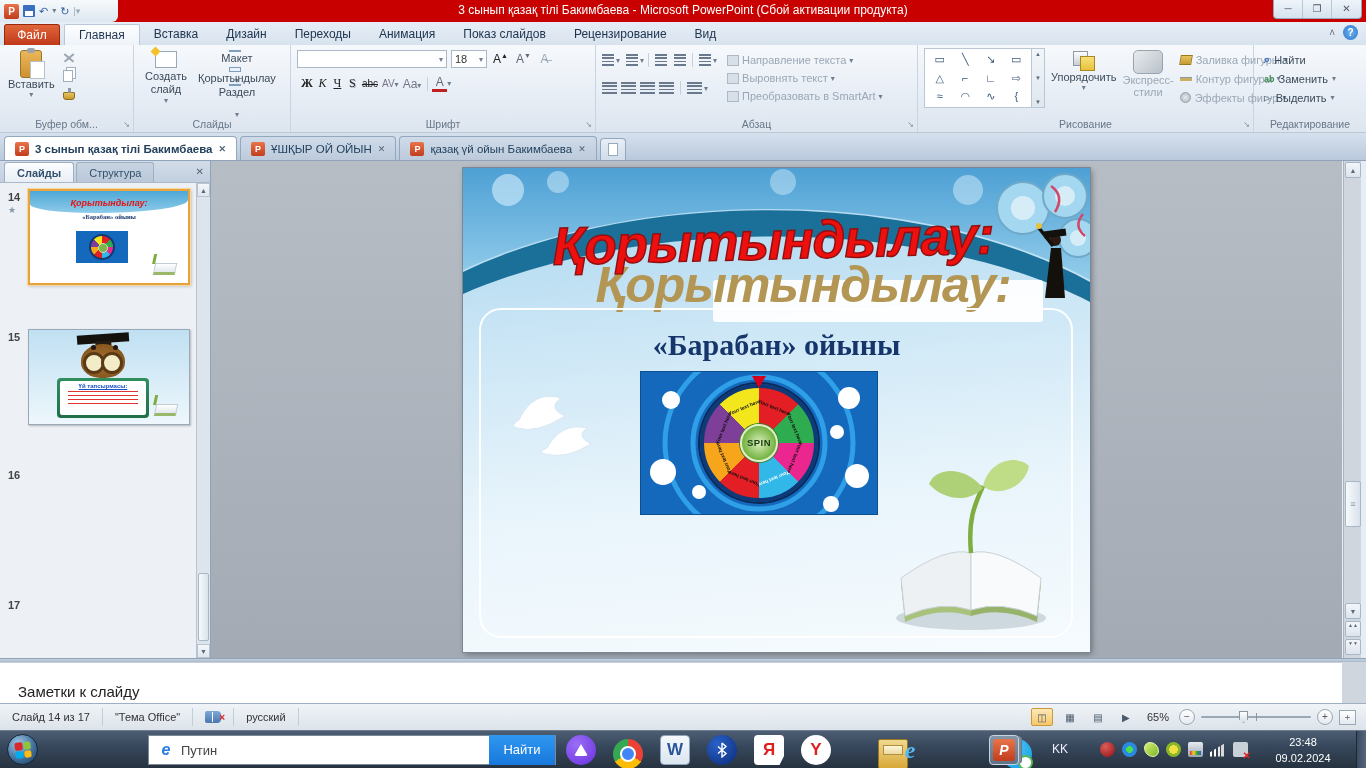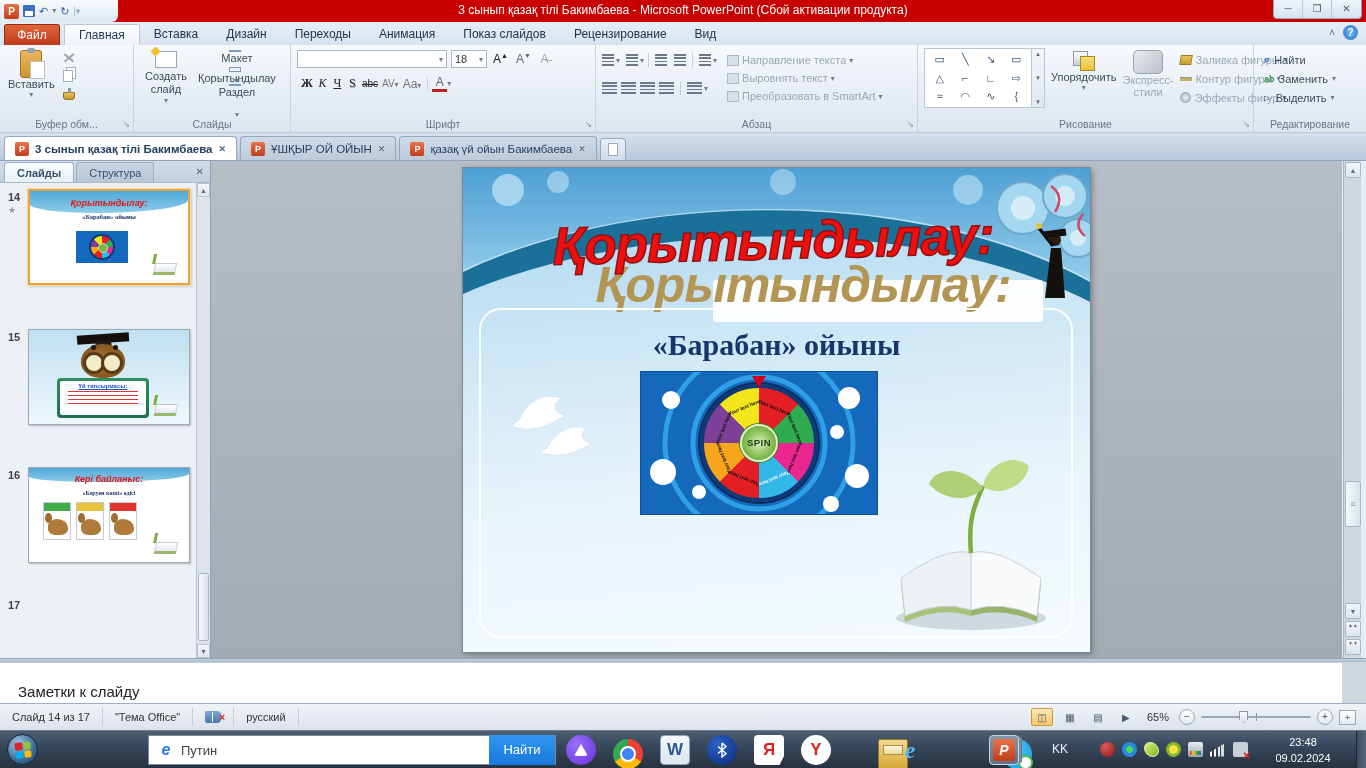--- a/index.html
+++ b/index.html
@@ -512,40 +512,20 @@
           <div class="t15-book">
             <div class="inner">
               <div class="t15-banner">Үй тапсырмасы:</div>
               <div class="t15-lines"></div>
             </div>
           </div>
           <div class="mini-book"></div>
         </div>
 
         <span class="tnum" style="top:286px;">16</span>
-        <div class="thumb" style="top:284px;">
-          <div class="mini-sky" style="height:14px;"></div>
-          <div class="t16-title">Кері байланыс:</div>
-          <div class="t16-sub">«Керуен көші» әдісі</div>
-          <div class="camels">
-            <div class="camel">
-                <div class="ribbon" style="background:#3fae4a;"></div>
-                <div class="body"></div>
-              </div>
-            <div class="camel">
-                <div class="ribbon" style="background:#e8c23c;"></div>
-                <div class="body"></div>
-              </div>
-            <div class="camel">
-                <div class="ribbon" style="background:#e23333;"></div>
-                <div class="body"></div>
-              </div>
-          </div>
-          <div class="mini-book"></div>
-        </div>
 
         <span class="tnum" style="top:416px;">17</span>
       </div>
 
       <div class="pscroll">
         <span class="sarr" style="top:0;">▲</span>
         <div class="pthumb" style="top:390px; height:68px;"></div>
         <span class="sarr" style="bottom:0;">▼</span>
       </div>
     </div>

